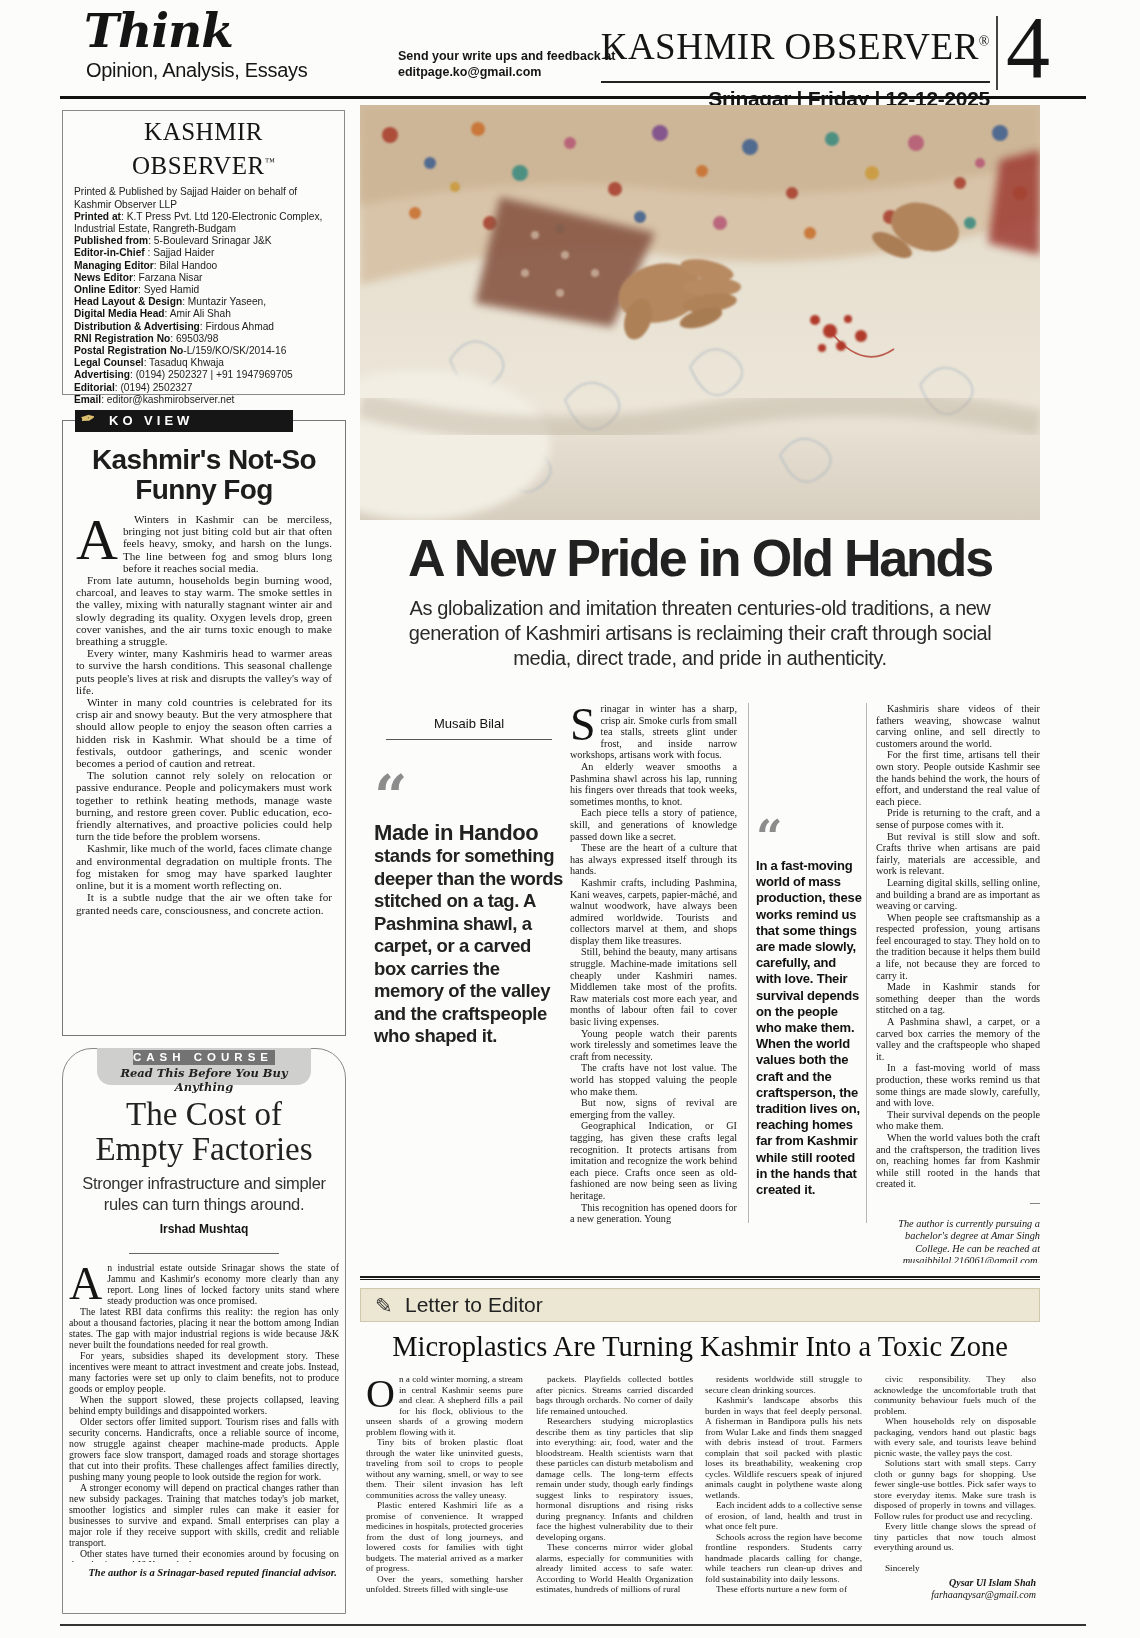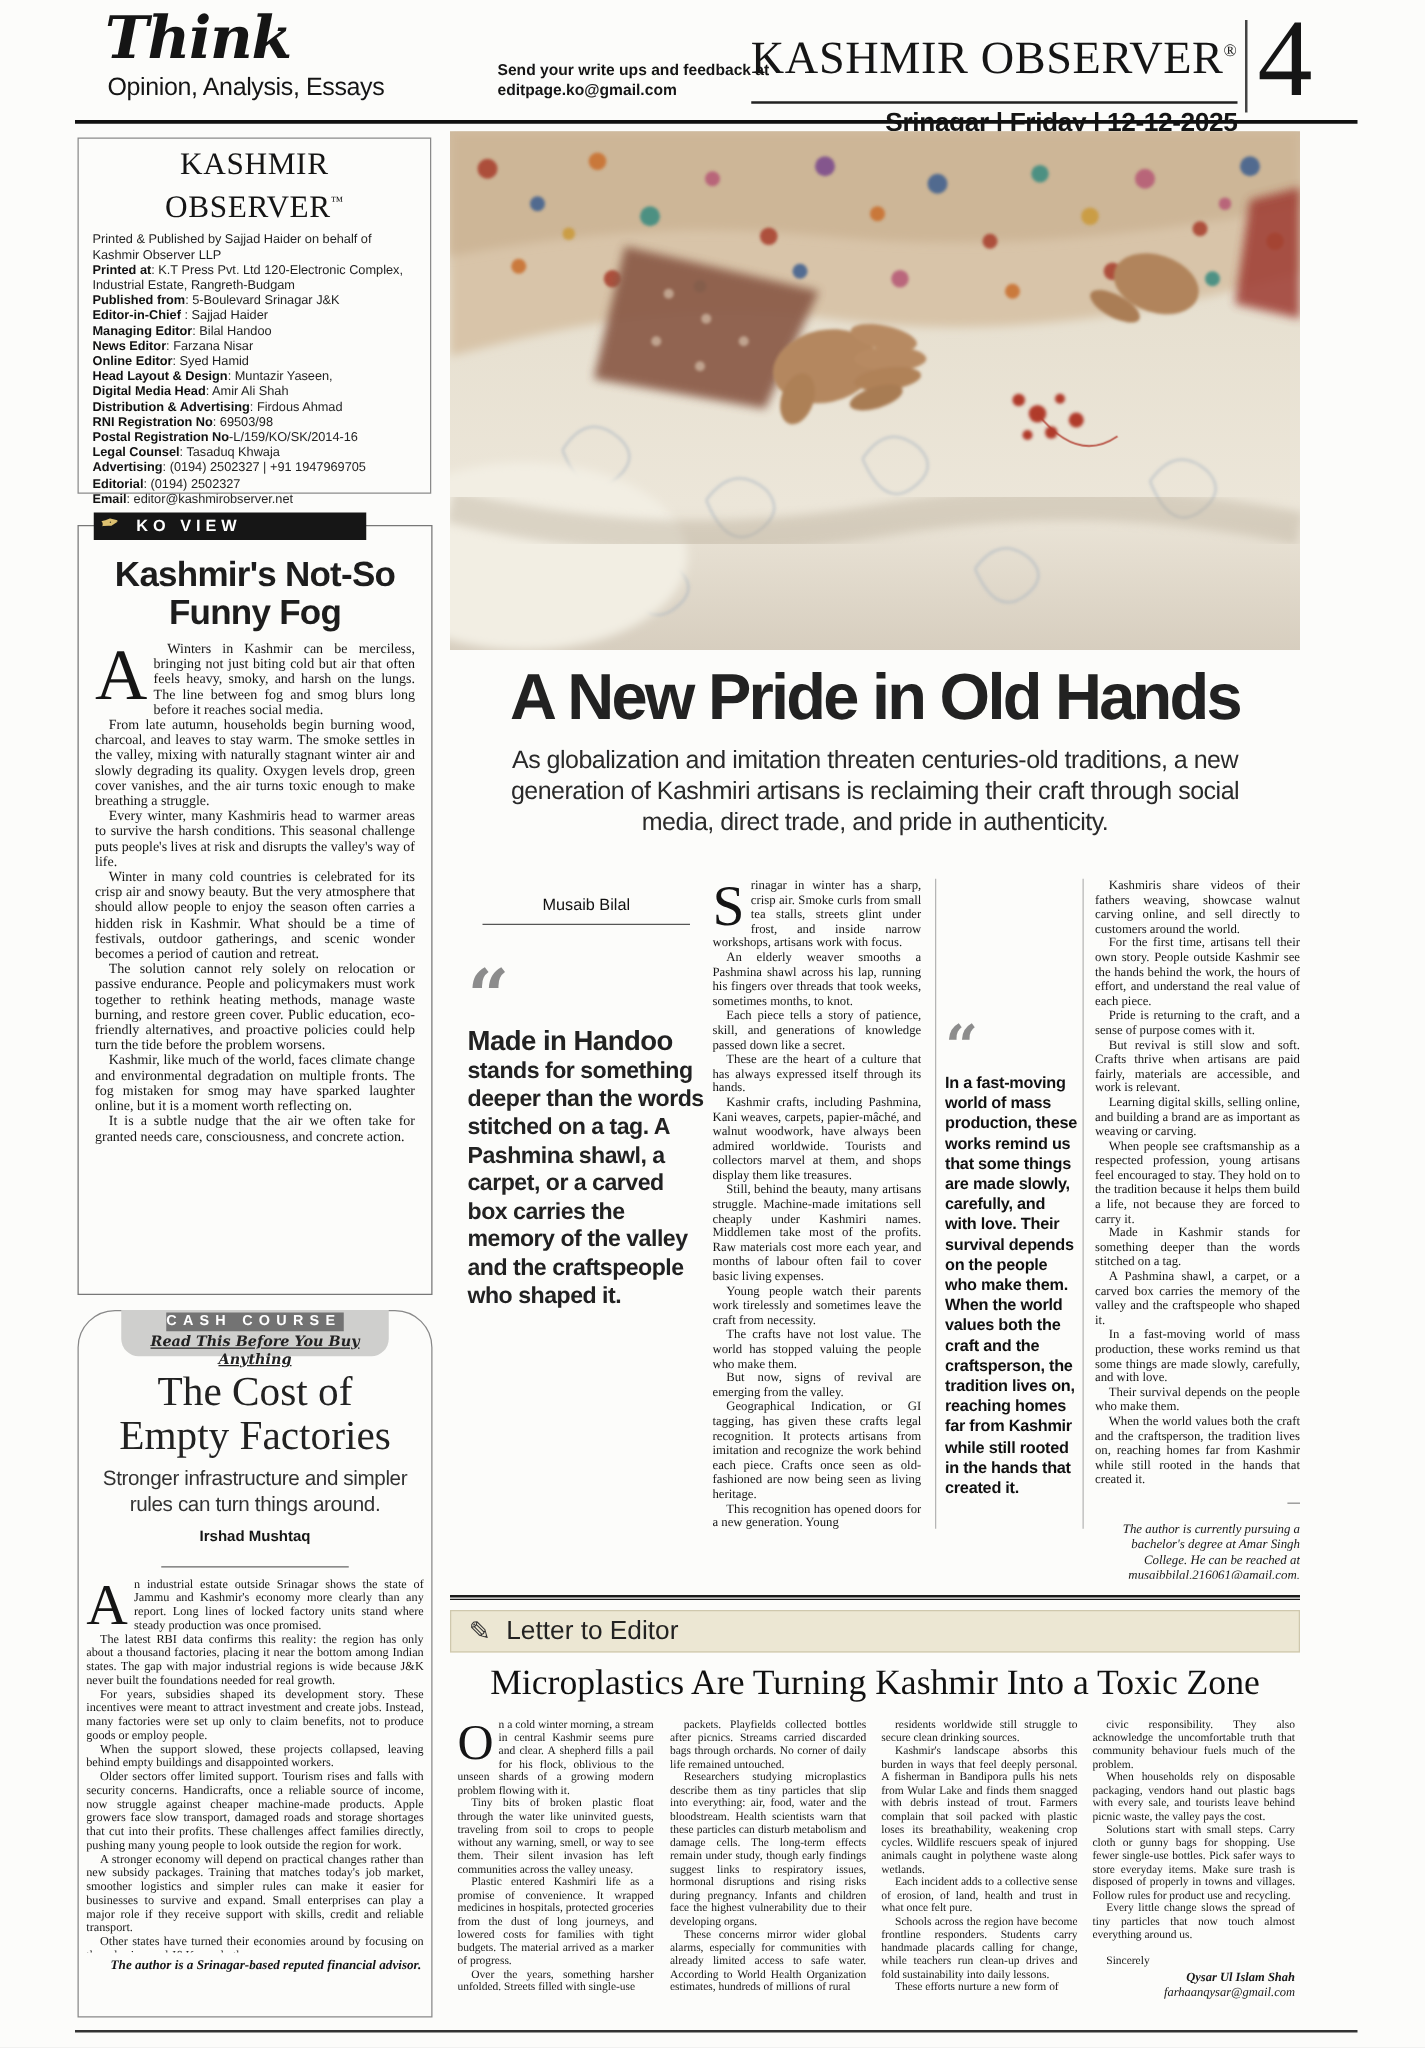--- a/index.html
+++ b/index.html
@@ -32,21 +32,21 @@
   .ko-hl{margin:24px 6px 8px;text-align:center;font:700 28px/30px "Liberation Sans",sans-serif;letter-spacing:-0.6px;color:#1d1d1d;width:262px;margin-left:auto;margin-right:auto;}
   .ko-body{margin:4px 13px 0;height:500px;overflow:hidden;text-align:justify;font:400 11.2px/12.2px "Liberation Serif",serif;}
   .para{margin:0;text-indent:11px;}
   .para.first{text-indent:0;}
   .dc{float:left;font:400 58px/47px "Liberation Serif",serif;padding:3px 5px 0 0;}
   
   .cash{left:62px;top:1048px;width:284px;height:566px;border:1px solid #888;border-radius:30px 30px 0 0;box-sizing:border-box;}
   .cash-band{position:absolute;top:-1px;left:34px;width:214px;height:37px;background:#cfcfcd;border-radius:0 0 14px 14px;}
   .cash-kicker{position:absolute;top:2px;left:36px;width:142px;height:15px;background:#737373;color:#fff;
      font:700 11.5px/15px "Liberation Sans",sans-serif;letter-spacing:5px;text-align:left;}
-  .cash-tag{position:absolute;top:18px;left:0;width:100%;text-align:center;font:italic 700 11.5px/14px "DejaVu Serif",serif;color:#222;text-decoration:underline;}
+  .cash-tag{position:absolute;top:18px;left:0;width:100%;text-align:center;font:italic 700 11.5px/14px "DejaVu Serif",serif;color:#222;}
   .cash-hl{margin:48px auto 6px;width:232px;text-align:center;font:400 33px/35px "Liberation Serif",serif;color:#222;}
   .cash-sf{margin:2px auto 6px;width:276px;text-align:center;font:400 16.5px/21px "Liberation Sans",sans-serif;letter-spacing:-0.3px;color:#333;}
   .cash-by{width:150px;margin:2px auto 8px;text-align:center;font:700 12px/16px "Liberation Sans",sans-serif;border-bottom:1px solid #666;padding-bottom:16px;}
   .cash-body{margin:0 6px;height:300px;overflow:hidden;text-align:justify;font:400 9.8px/11px "Liberation Serif",serif;}
   .cash-credit{margin:4px 8px 0;text-align:right;font:italic 700 10.5px/13px "Liberation Serif",serif;}
   
   .photo{left:360px;top:105px;width:680px;height:415px;overflow:hidden;background:#ded5c5;}
   .feat-hl{left:360px;top:530px;width:680px;text-align:center;font:700 52px/56px "Liberation Sans",sans-serif;letter-spacing:-2.2px;color:#222;}
   .feat-sf{left:390px;top:596px;width:620px;text-align:center;font:400 20px/25px "Liberation Sans",sans-serif;letter-spacing:-0.4px;color:#2a2a2a;}
   .feat-by{left:386px;top:716px;width:166px;text-align:center;font:400 13px/16px "Liberation Sans",sans-serif;border-bottom:1px solid #555;padding-bottom:7px;color:#111;}

